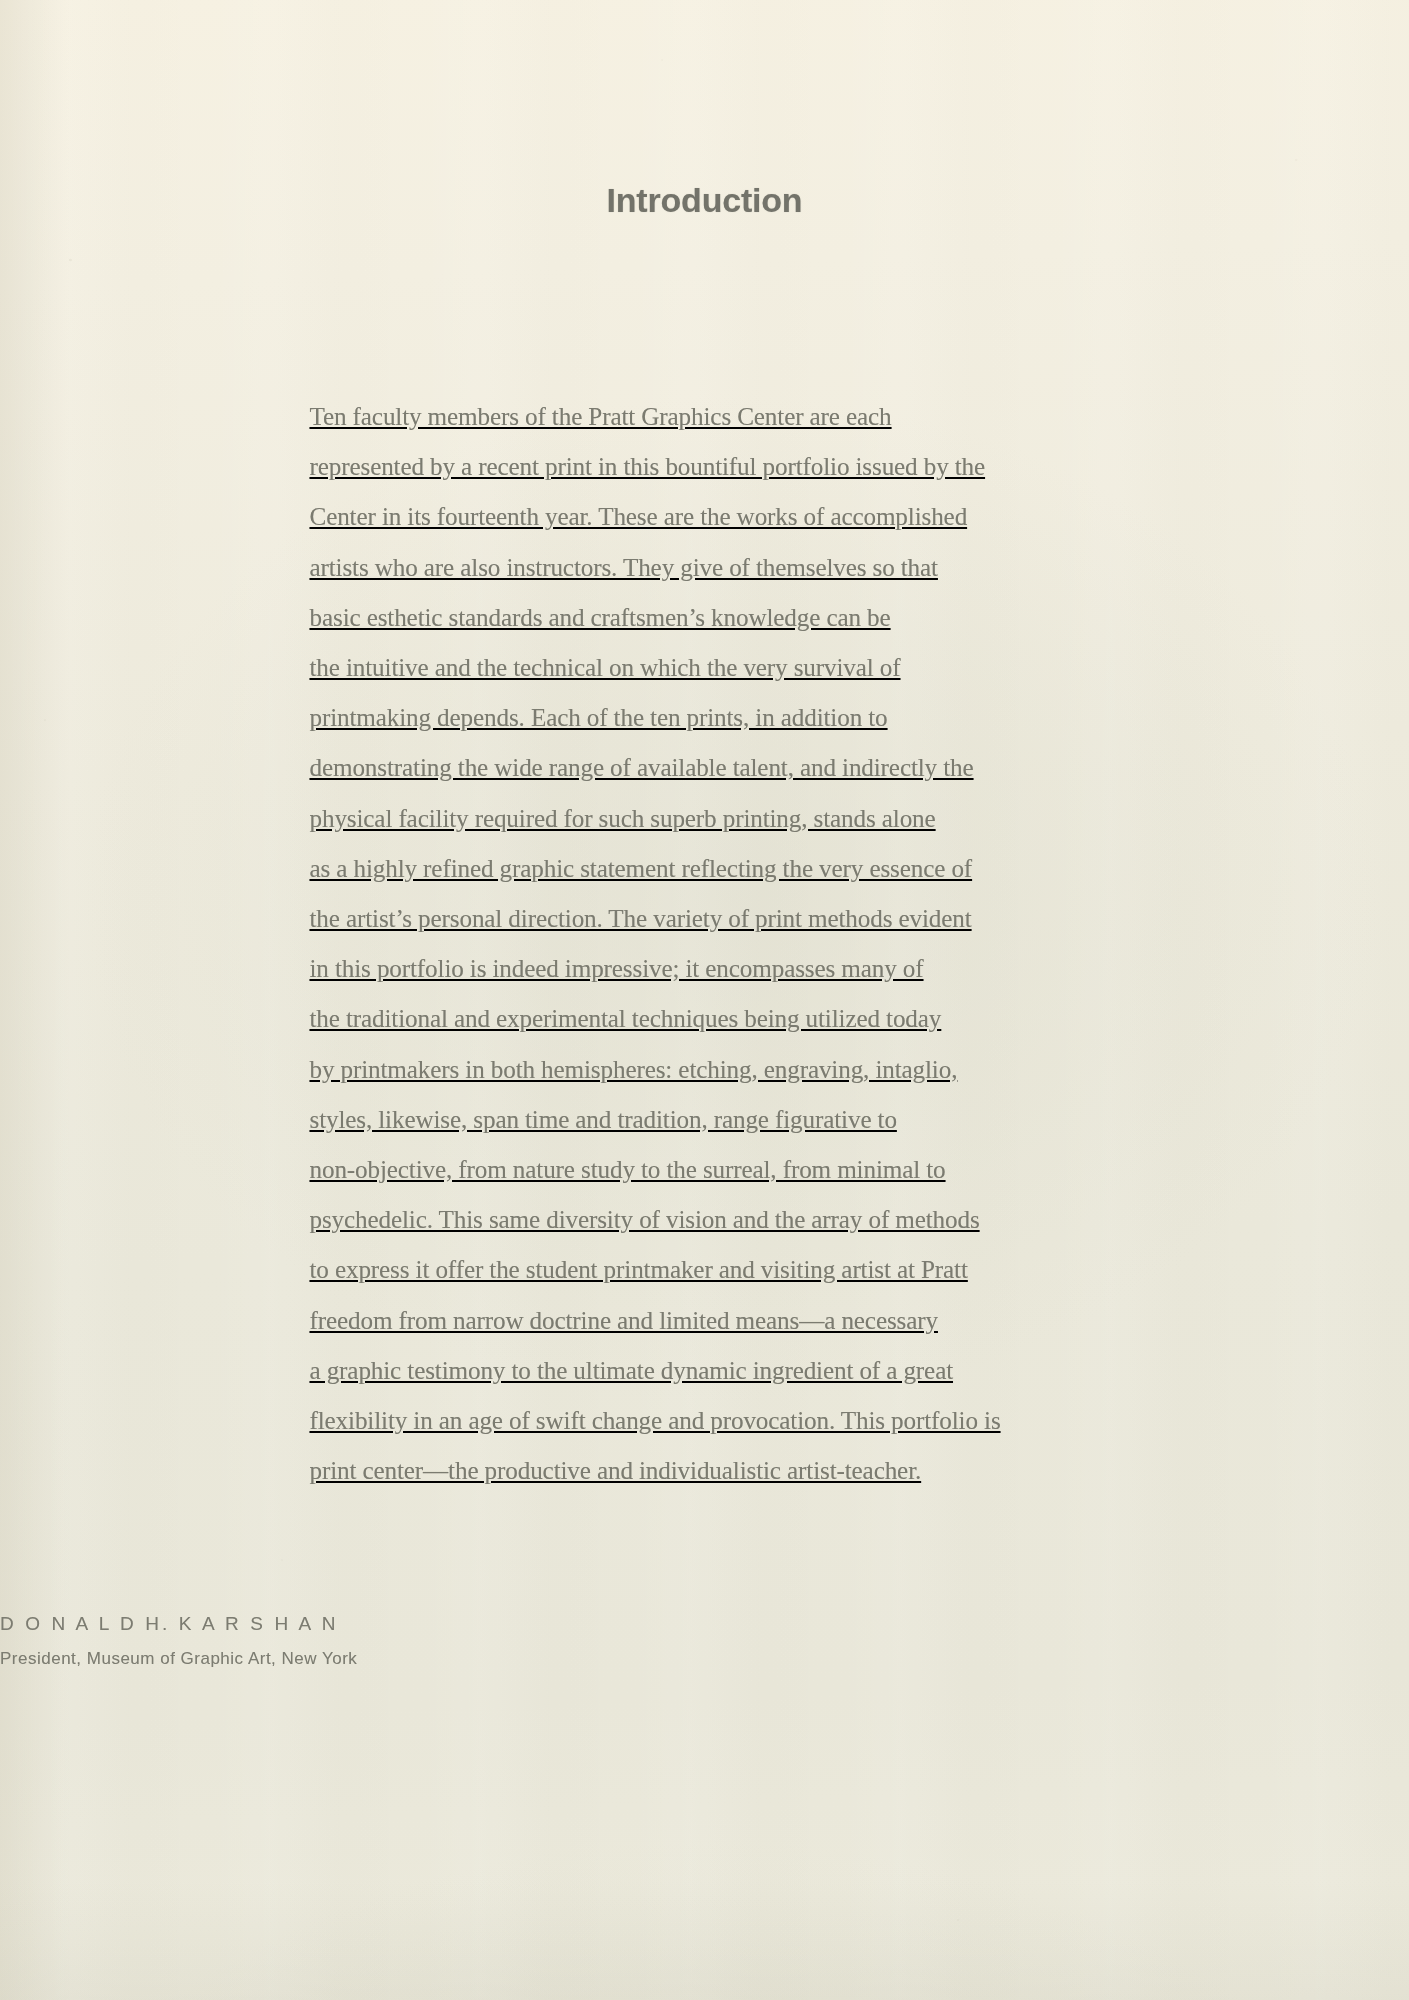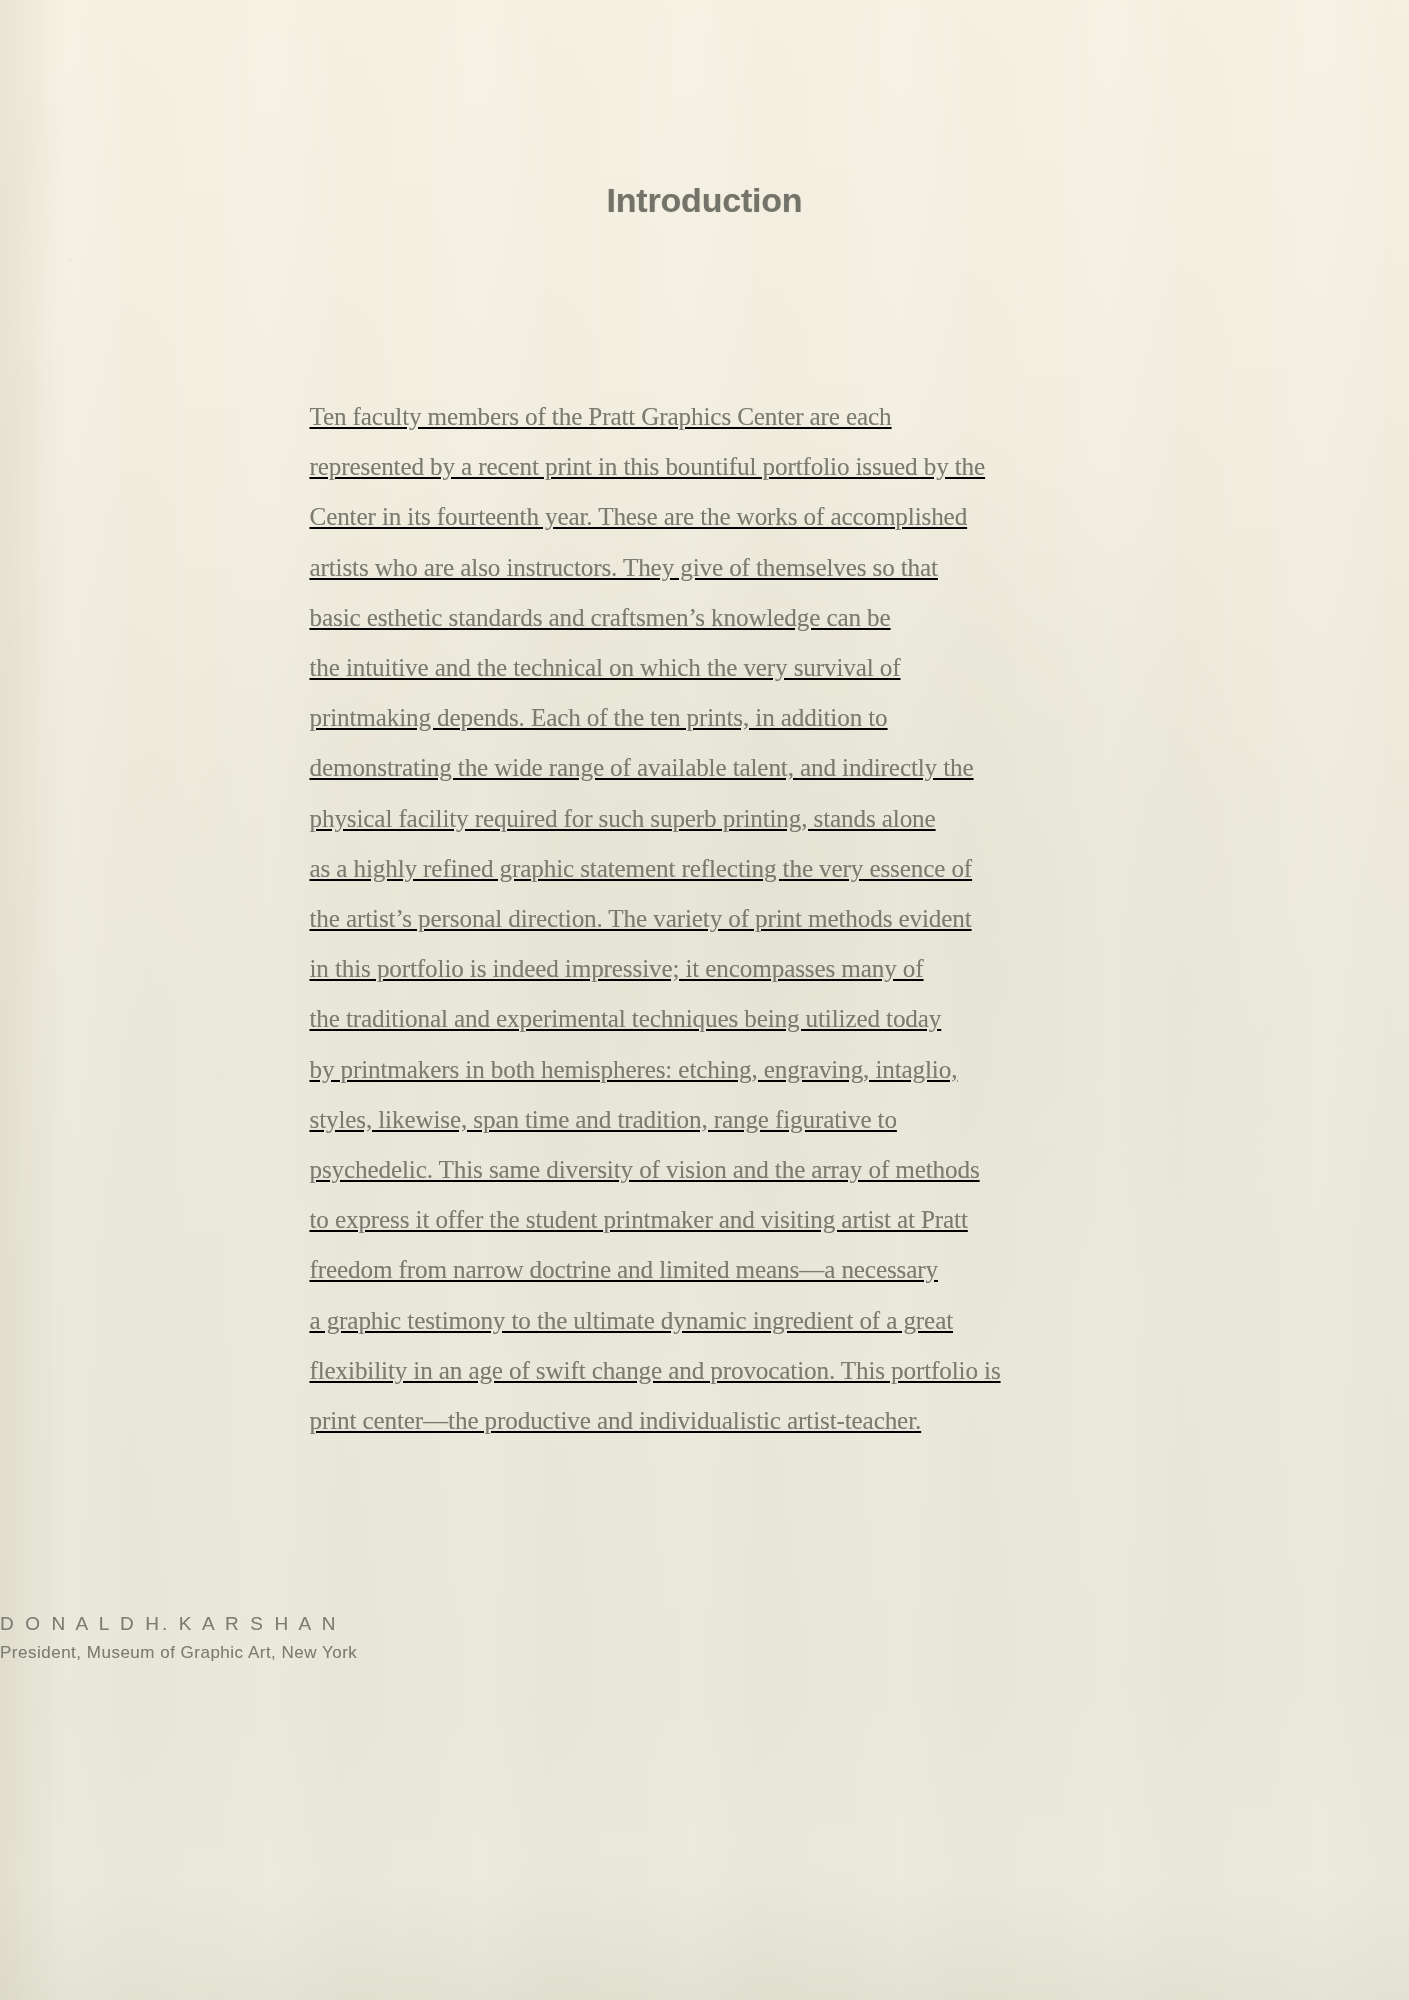--- a/index.html
+++ b/index.html
@@ -104,21 +104,21 @@
     display: block;
     font-family: "Liberation Sans", "DejaVu Sans", sans-serif;
     font-size: 19px;
     letter-spacing: 3.1px;
     color: #7c7c71;
     text-shadow: 0 0 0.6px rgba(124,124,113,0.3);
   }
 
   .signature-role {
     display: block;
-    margin-top: 8px;
+    margin-top: 14px;
     font-family: "Liberation Sans", "DejaVu Sans", sans-serif;
     font-size: 17px;
     letter-spacing: 0.5px;
     color: #7c7c71;
     text-shadow: 0 0 0.6px rgba(124,124,113,0.3);
   }
 
   
   .gutter-shade {
     position: absolute;
@@ -162,20 +162,21 @@
       <span class="body-line">the intuitive and the technical on which the very survival of</span>
       <span class="body-line">printmaking depends. Each of the ten prints, in addition to</span>
       <span class="body-line">demonstrating the wide range of available talent, and indirectly the</span>
       <span class="body-line">physical facility required for such superb printing, stands alone</span>
       <span class="body-line">as a highly refined graphic statement reflecting the very essence of</span>
       <span class="body-line">the artist’s personal direction. The variety of print methods evident</span>
       <span class="body-line">in this portfolio is indeed impressive; it encompasses many of</span>
       <span class="body-line">the traditional and experimental techniques being utilized today</span>
       <span class="body-line">by printmakers in both hemispheres: etching, engraving, intaglio,</span>
       <span class="body-line">styles, likewise, span time and tradition, range figurative to</span>
+      <span class="body-line">non-objective, from nature study to the surreal, from minimal to</span>
       <span class="body-line">psychedelic. This same diversity of vision and the array of methods</span>
       <span class="body-line">to express it offer the student printmaker and visiting artist at Pratt</span>
       <span class="body-line">freedom from narrow doctrine and limited means—a necessary</span>
       <span class="body-line">a graphic testimony to the ultimate dynamic ingredient of a great</span>
       <span class="body-line">flexibility in an age of swift change and provocation. This portfolio is</span>
       <span class="body-line">print center—the productive and individualistic artist-teacher.</span>
     </div>
 
     <div class="signature-block">
       <span class="signature-name">D O N A L D  H.  K A R S H A N</span>

